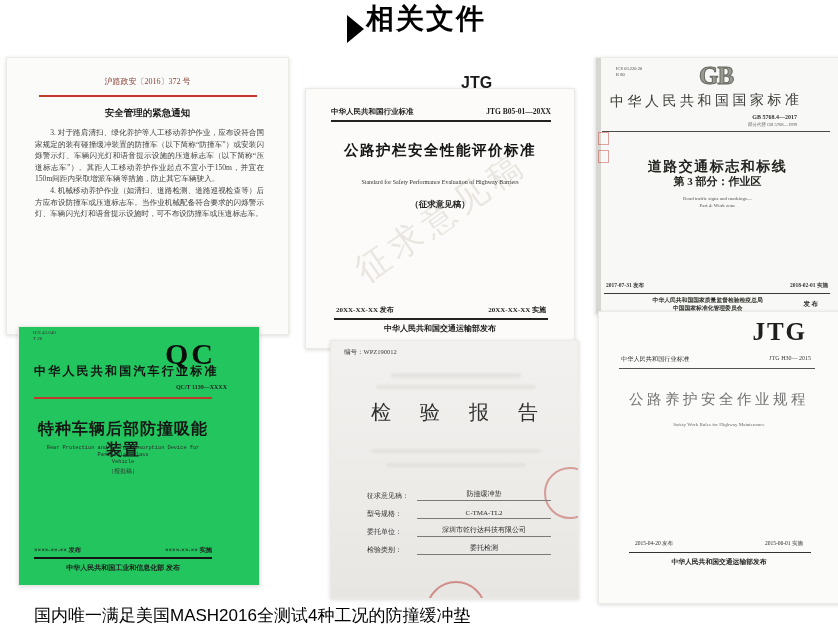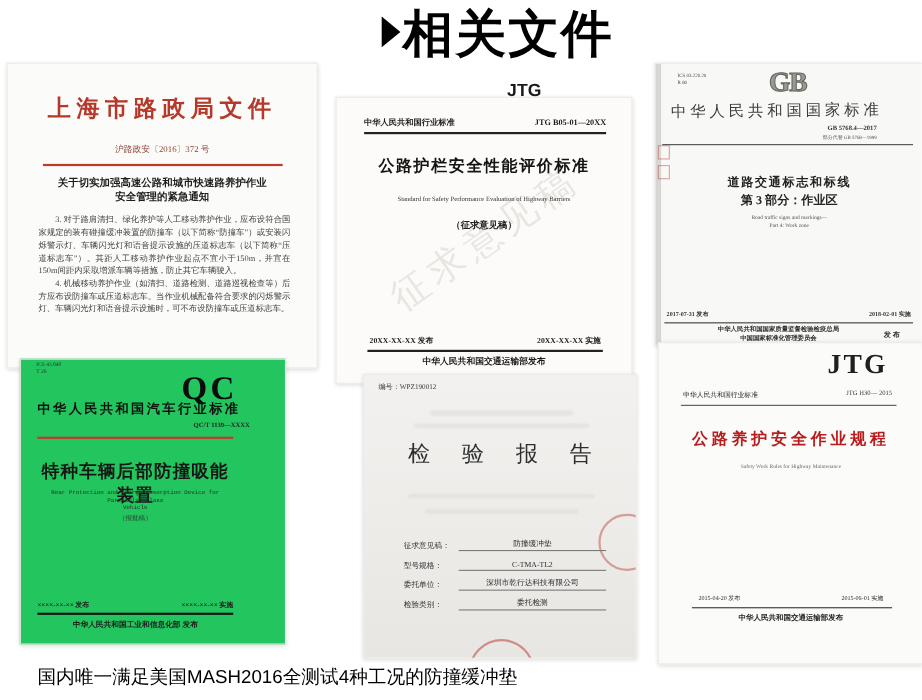--- a/index.html
+++ b/index.html
@@ -2,21 +2,21 @@
 <html><head>
 <meta charset="utf-8">
 <style>
   html,body{margin:0;padding:0;background:#fff;}
   #slide{position:relative;width:838px;height:636px;background:#ffffff;overflow:hidden;
          font-family:"Liberation Serif","DejaVu Serif",serif;color:#222;}
 
   
   .title-tri{position:absolute;left:347px;top:15px;width:0;height:0;
     border-left:17px solid #000;border-top:14px solid transparent;border-bottom:14px solid transparent;}
-  .page-title{position:absolute;left:366px;top:0px;font-size:46px;font-weight:bold;color:#000;
+  .page-title{position:absolute;left:366px;top:0px;font-size:28px;font-weight:bold;color:#000;
     font-family:"Liberation Sans","DejaVu Sans",sans-serif;letter-spacing:2px;}
   .jtg-note{position:absolute;left:461px;top:74px;font-size:16px;font-weight:bold;color:#1a1a1a;
     font-family:"Liberation Sans","DejaVu Sans",sans-serif;}
 
   
   .paper{position:absolute;background:#fcfcfa;border:1px solid #eceae6;box-shadow:0 1px 4px rgba(0,0,0,.14);}
 
   
   #doc-shanghai{left:6px;top:57px;width:281px;height:276px;background:#fbfbf9;}
   .sh-header{margin-top:26px;text-align:center;font-size:21px;font-weight:bold;letter-spacing:5px;color:#b5382b;}
@@ -74,60 +74,58 @@
   .gb-ics{position:absolute;left:20px;top:8px;font-size:4.5px;line-height:5.5px;color:#444;}
   .gb-logo{position:absolute;left:103px;top:4px;font-size:25px;font-weight:bold;letter-spacing:-1px;
     color:#9a9a95;-webkit-text-stroke:1px #67675f;}
   .gb-org{position:absolute;left:14px;top:34px;width:212px;font-size:14px;letter-spacing:3.5px;color:#3c3c38;
     transform:rotate(-0.6deg);white-space:nowrap;}
   .gb-number{position:absolute;right:42px;top:56px;font-size:6px;font-weight:bold;color:#333;text-align:right;}
   .gb-replace{position:absolute;right:42px;top:64px;font-size:4.5px;color:#55554f;}
   .gb-line{position:absolute;left:6px;top:73px;width:228px;height:1px;background:#4a4a46;}
   .gb-mark{position:absolute;width:9px;height:11px;border:1px solid rgba(190,60,50,.45);}
   #gb-mark1{left:2px;top:74px;} #gb-mark2{left:2px;top:92px;}
-  .gb-title1{position:absolute;left:0;top:100px;width:100%;text-align:center;font-size:11px;font-weight:bold;letter-spacing:1.5px;color:#242420;}
+  .gb-title1{position:absolute;left:0;top:100px;width:100%;text-align:center;font-size:14px;font-weight:bold;letter-spacing:1.5px;color:#242420;}
   .gb-title2{position:absolute;left:0;top:116px;width:100%;text-align:center;font-size:11px;font-weight:bold;color:#242420;}
   .gb-en{position:absolute;left:0;top:137px;width:100%;text-align:center;font-size:5px;line-height:7px;color:#55554f;}
   .gb-dates{position:absolute;left:10px;top:224px;width:222px;display:flex;justify-content:space-between;font-size:5.5px;font-weight:bold;color:#333;}
   .gb-line2{position:absolute;left:8px;top:235px;width:226px;height:1px;background:#3a3a36;}
   .gb-pubrow{position:absolute;left:20px;top:239px;width:202px;display:flex;align-items:center;gap:4px;}
   .gb-publines{flex:1;font-size:5.8px;font-weight:bold;line-height:7.5px;text-align:center;color:#2c2c28;}
   .gb-pubsuffix{font-size:6.5px;font-weight:bold;color:#2c2c28;}
 
   
   #doc-h30{left:598px;top:311px;width:240px;height:291px;background:#fbfbf9;}
   .h30-logo{position:absolute;right:32px;top:6px;font-size:25px;font-weight:bold;letter-spacing:2px;color:#1f1f1f;}
   .h30-org{position:absolute;left:22px;top:43px;font-size:6.2px;color:#2a2a2a;}
   .h30-number{position:absolute;right:28px;top:43px;font-size:6px;color:#3a3a3a;}
   .h30-line{position:absolute;left:20px;top:56px;width:196px;height:1px;background:#55554f;}
-  .h30-title{position:absolute;left:0;top:78px;width:100%;text-align:center;font-size:14.5px;font-weight:bold;letter-spacing:3.5px;color:#b91c1c;}
+  .h30-title{position:absolute;left:0;top:78px;width:100%;text-align:center;font-size:14.5px;font-weight:normal;letter-spacing:3.5px;color:#737373;}
   .h30-en{position:absolute;left:0;top:110px;width:100%;text-align:center;font-size:5px;color:#6a6a64;}
   .h30-dates{position:absolute;left:36px;top:228px;width:168px;display:flex;justify-content:space-between;font-size:5.5px;color:#2a2a2a;}
   .h30-line2{position:absolute;left:30px;top:240px;width:182px;height:1px;background:#333330;}
   .h30-pub{position:absolute;left:0;top:245px;width:100%;text-align:center;font-size:6.8px;font-weight:bold;color:#232321;}
 
   
   .caption{position:absolute;left:34px;top:604px;font-size:17px;color:#000;
     font-family:"Liberation Sans","DejaVu Sans",sans-serif;}
 </style>
 </head>
 <body>
 
 <div id="slide">
 
   <div class="title-tri"></div>
   <div class="page-title">相关文件</div>
   <div class="jtg-note">JTG</div>
 
   <div id="doc-shanghai" class="paper">
-    <div class="sh-header">上海市路政局文件</div>
     <div class="sh-number">沪路政安〔2016〕372 号</div>
     <div class="sh-redline"></div>
     <div class="sh-title">
-      <div>关于切实加强高速公路和城市快速路养护作业</div>
       <div>安全管理的紧急通知</div>
     </div>
     <div class="sh-body">
       <p>3. 对于路肩清扫、绿化养护等人工移动养护作业，应布设符合国家规定的装有碰撞缓冲装置的防撞车（以下简称“防撞车”）或安装闪烁警示灯、车辆闪光灯和语音提示设施的压道标志车（以下简称“压道标志车”）。其距人工移动养护作业起点不宜小于150m，并宜在150m间距内采取增派车辆等措施，防止其它车辆驶入。</p>
       <p>4. 机械移动养护作业（如清扫、道路检测、道路巡视检查等）后方应布设防撞车或压道标志车。当作业机械配备符合要求的闪烁警示灯、车辆闪光灯和语音提示设施时，可不布设防撞车或压道标志车。</p>
     </div>
   </div>
 
   <div id="doc-qc" class="paper">
     <div class="qc-ics">

